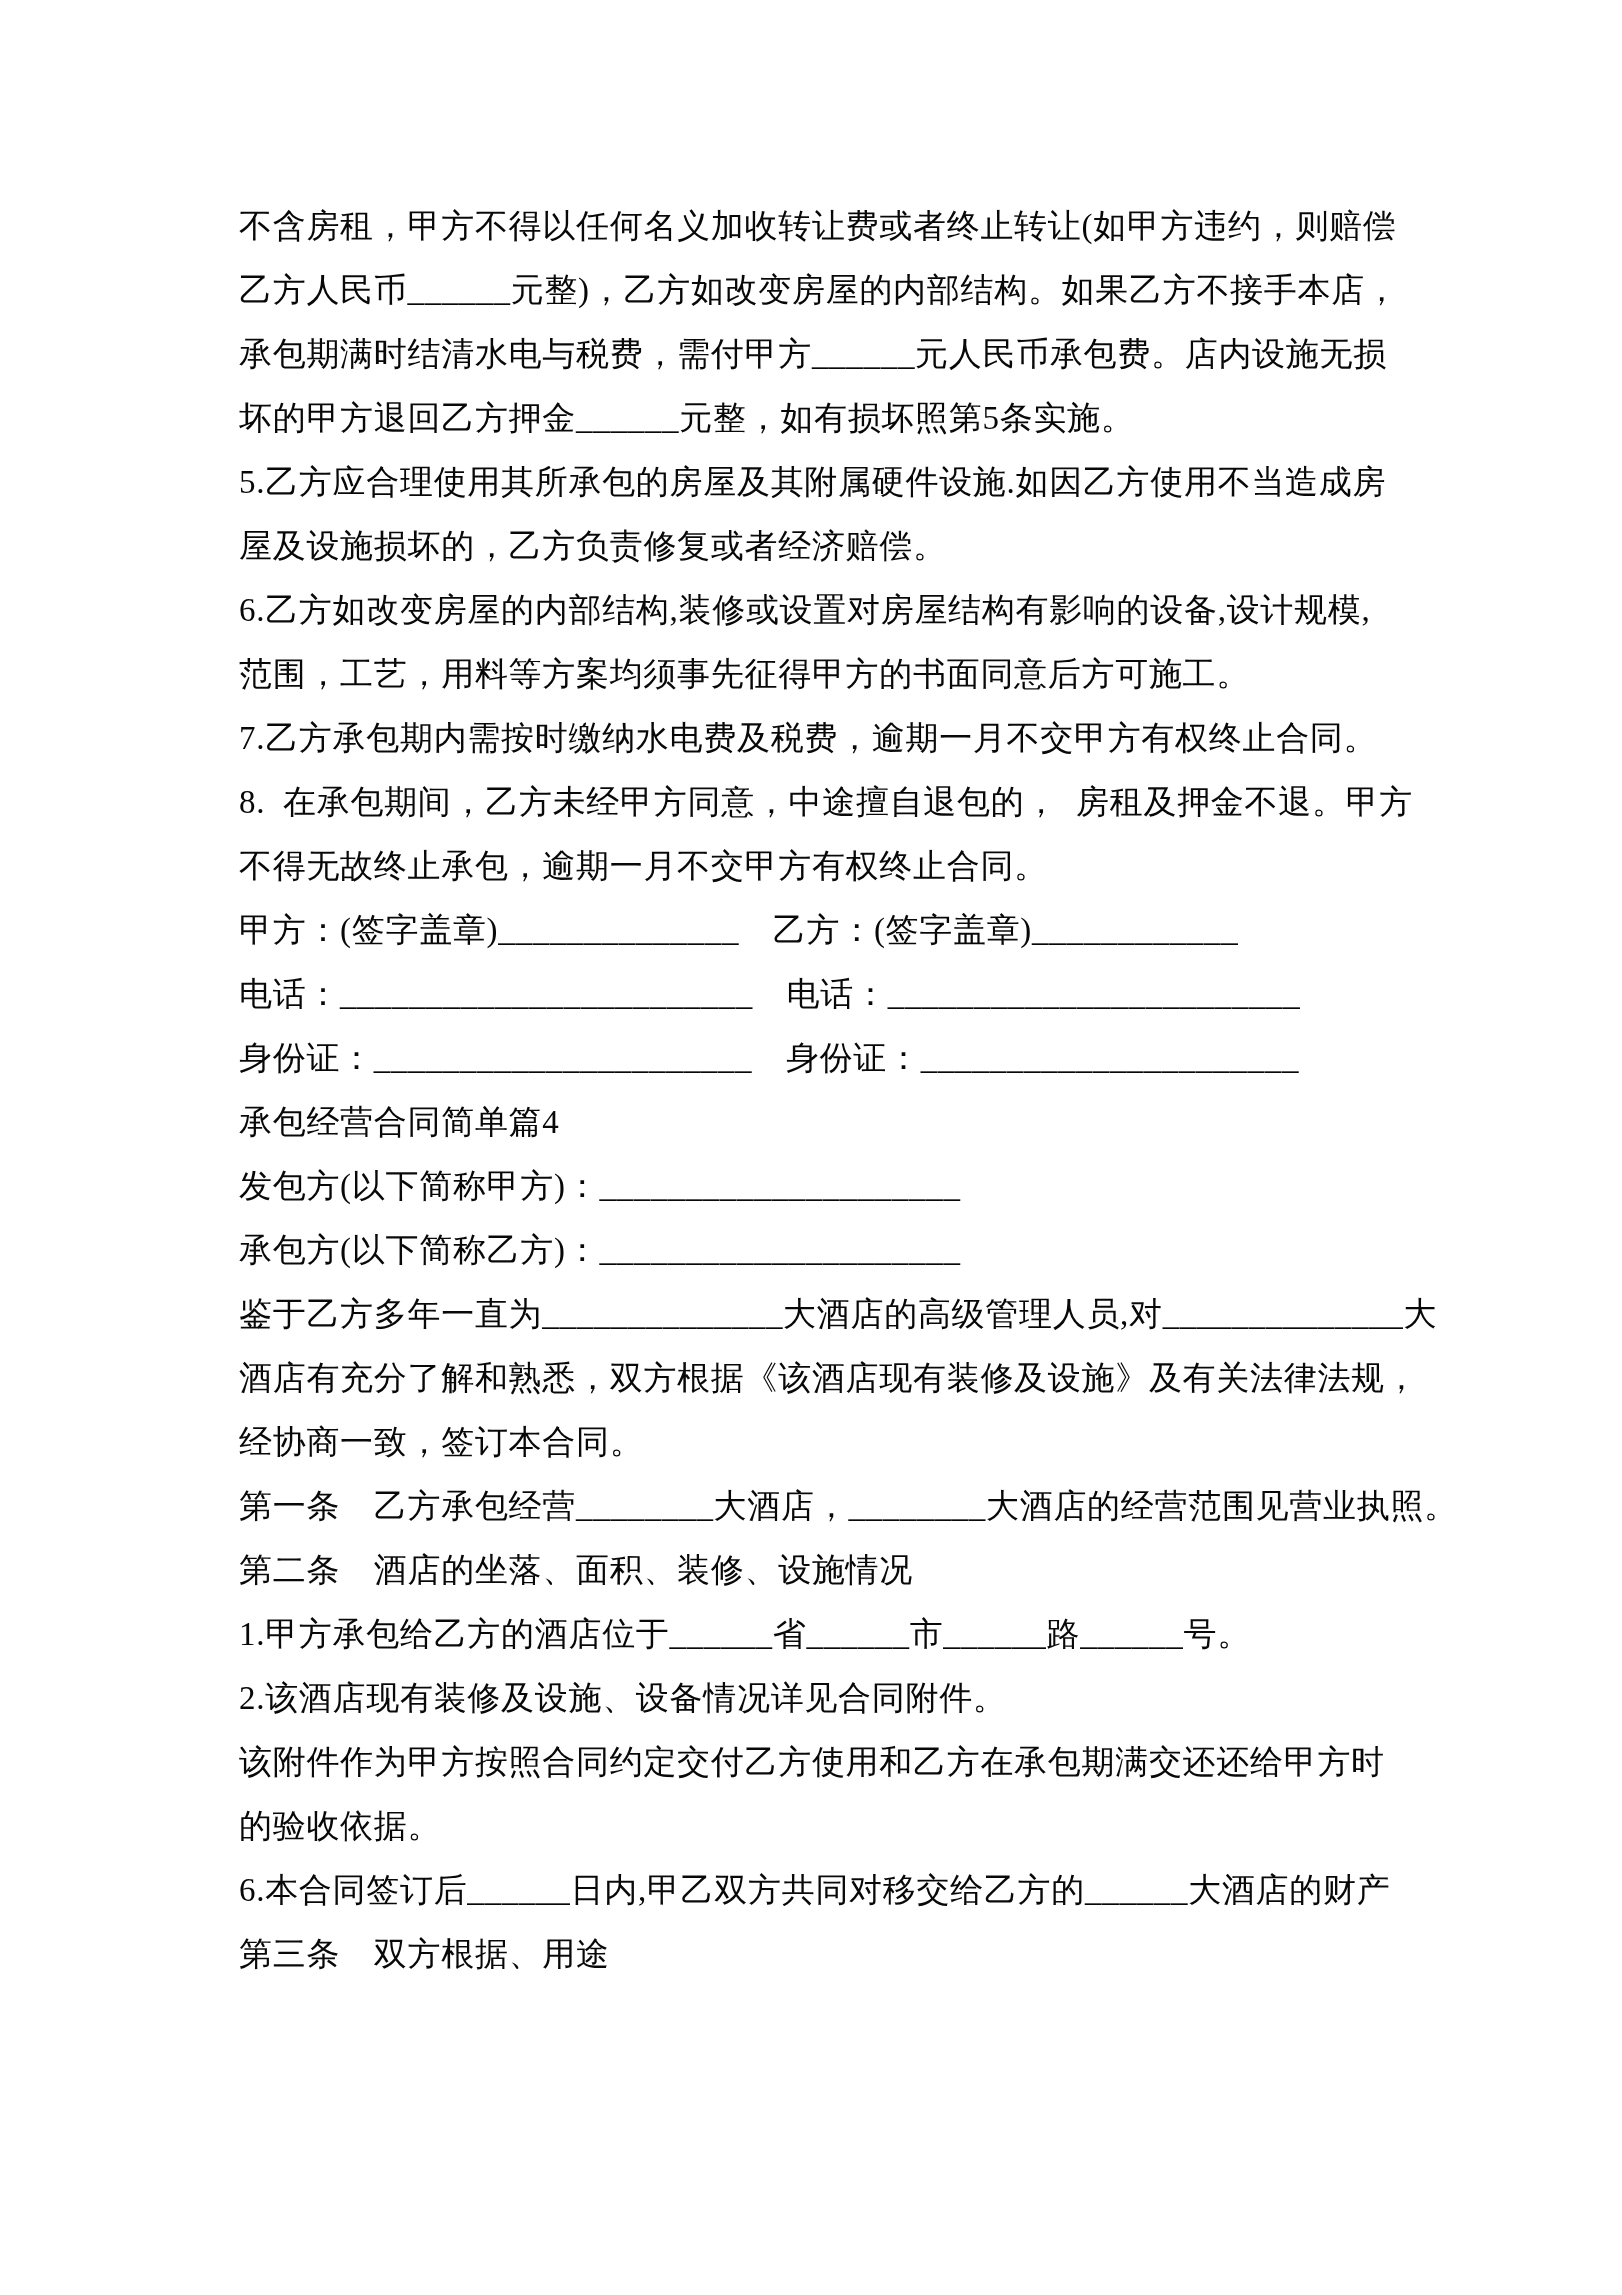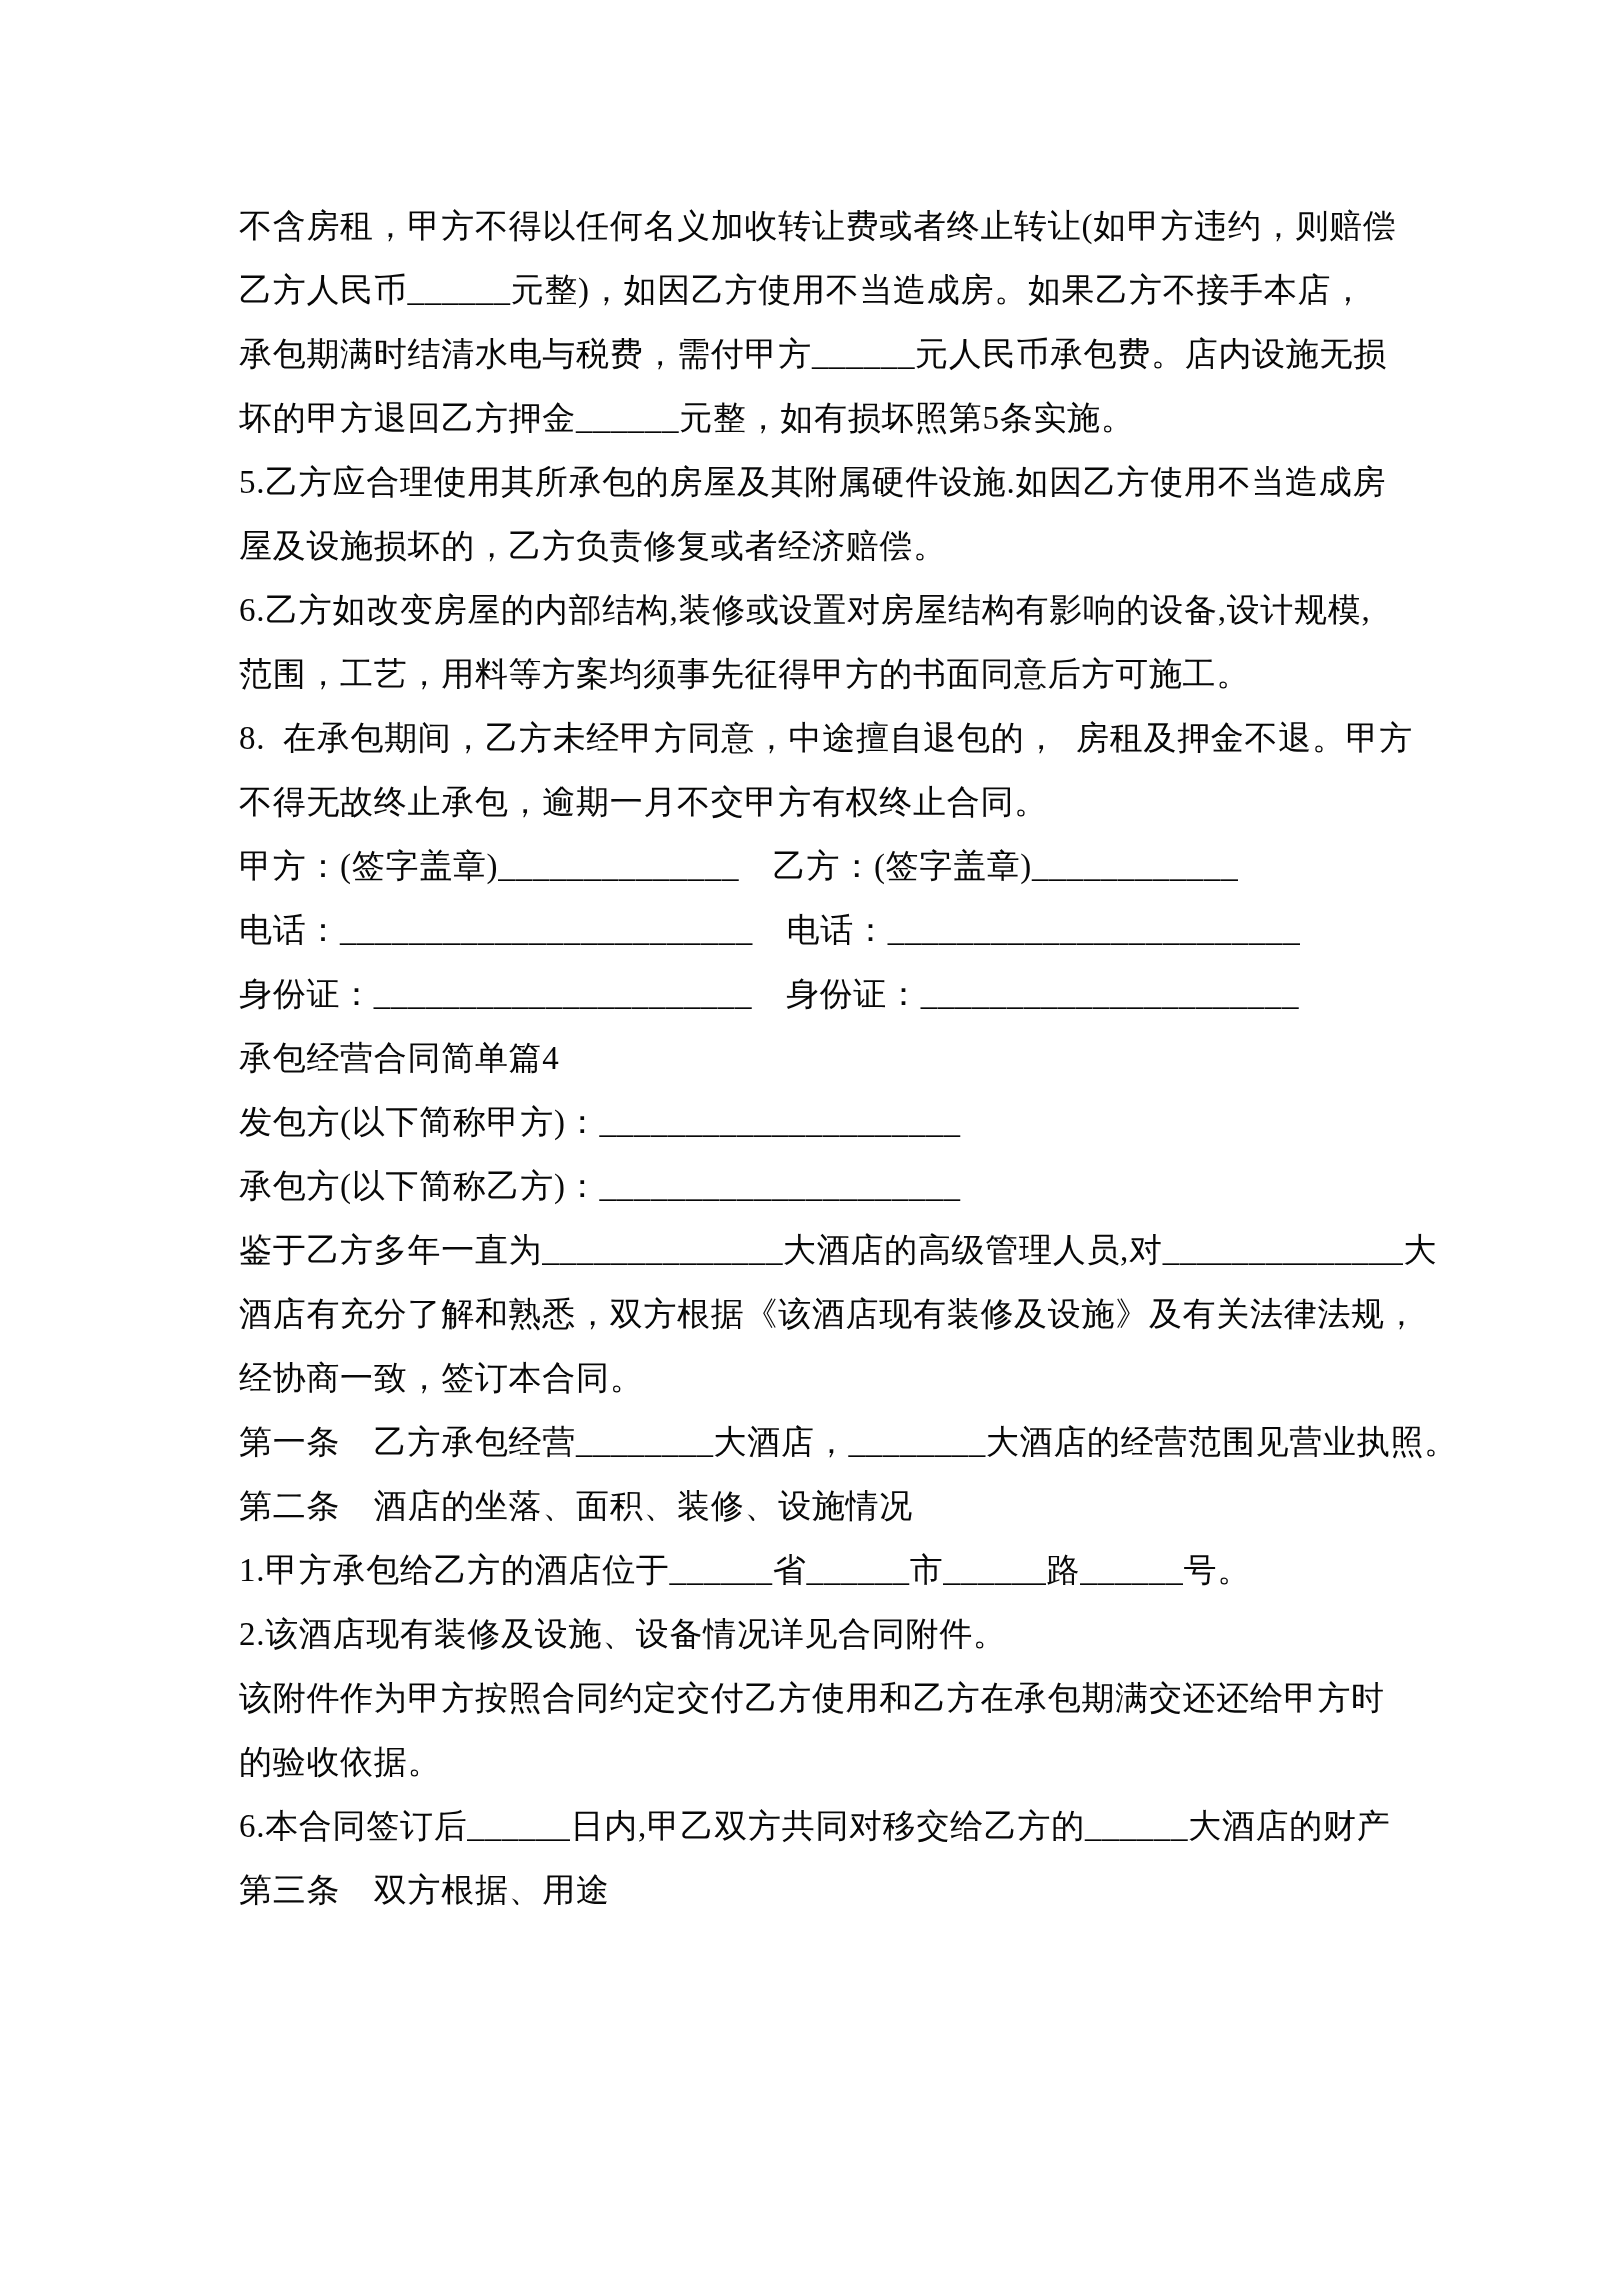--- a/index.html
+++ b/index.html
@@ -26,27 +26,28 @@
     letter-spacing: 0.7px;
     font-weight: normal;
   }
 </style>
 </head>
 <body>
 
 <div class="page">
   <div class="content">
     <div class="doc-line">不含房租，甲方不得以任何名义加收转让费或者终止转让(如甲方违约，则赔偿</div>
-    <div class="doc-line">乙方人民币______元整)，如因乙方使用不当造成房。如果乙方不接手本店，</div>
+    <div class="doc-line">乙方人民币______元整)，乙方如改变房屋的内部结构。如果乙方不接手本店，</div>
     <div class="doc-line">承包期满时结清水电与税费，需付甲方______元人民币承包费。店内设施无损</div>
     <div class="doc-line">坏的甲方退回乙方押金______元整，如有损坏照第5条实施。</div>
     <div class="doc-line">5.乙方应合理使用其所承包的房屋及其附属硬件设施.如因乙方使用不当造成房</div>
     <div class="doc-line">屋及设施损坏的，乙方负责修复或者经济赔偿。</div>
     <div class="doc-line">6.乙方如改变房屋的内部结构,装修或设置对房屋结构有影响的设备,设计规模,</div>
     <div class="doc-line">范围，工艺，用料等方案均须事先征得甲方的书面同意后方可施工。</div>
+    <div class="doc-line">7.乙方承包期内需按时缴纳水电费及税费，逾期一月不交甲方有权终止合同。</div>
     <div class="doc-line">8.  在承包期间，乙方未经甲方同意，中途擅自退包的，  房租及押金不退。甲方</div>
     <div class="doc-line">不得无故终止承包，逾期一月不交甲方有权终止合同。</div>
     <div class="doc-line">甲方：(签字盖章)______________　乙方：(签字盖章)____________</div>
     <div class="doc-line">电话：________________________　电话：________________________</div>
     <div class="doc-line">身份证：______________________　身份证：______________________</div>
     <div class="doc-line">承包经营合同简单篇4</div>
     <div class="doc-line">发包方(以下简称甲方)：_____________________</div>
     <div class="doc-line">承包方(以下简称乙方)：_____________________</div>
     <div class="doc-line">鉴于乙方多年一直为______________大酒店的高级管理人员,对______________大</div>
     <div class="doc-line">酒店有充分了解和熟悉，双方根据《该酒店现有装修及设施》及有关法律法规，</div>

